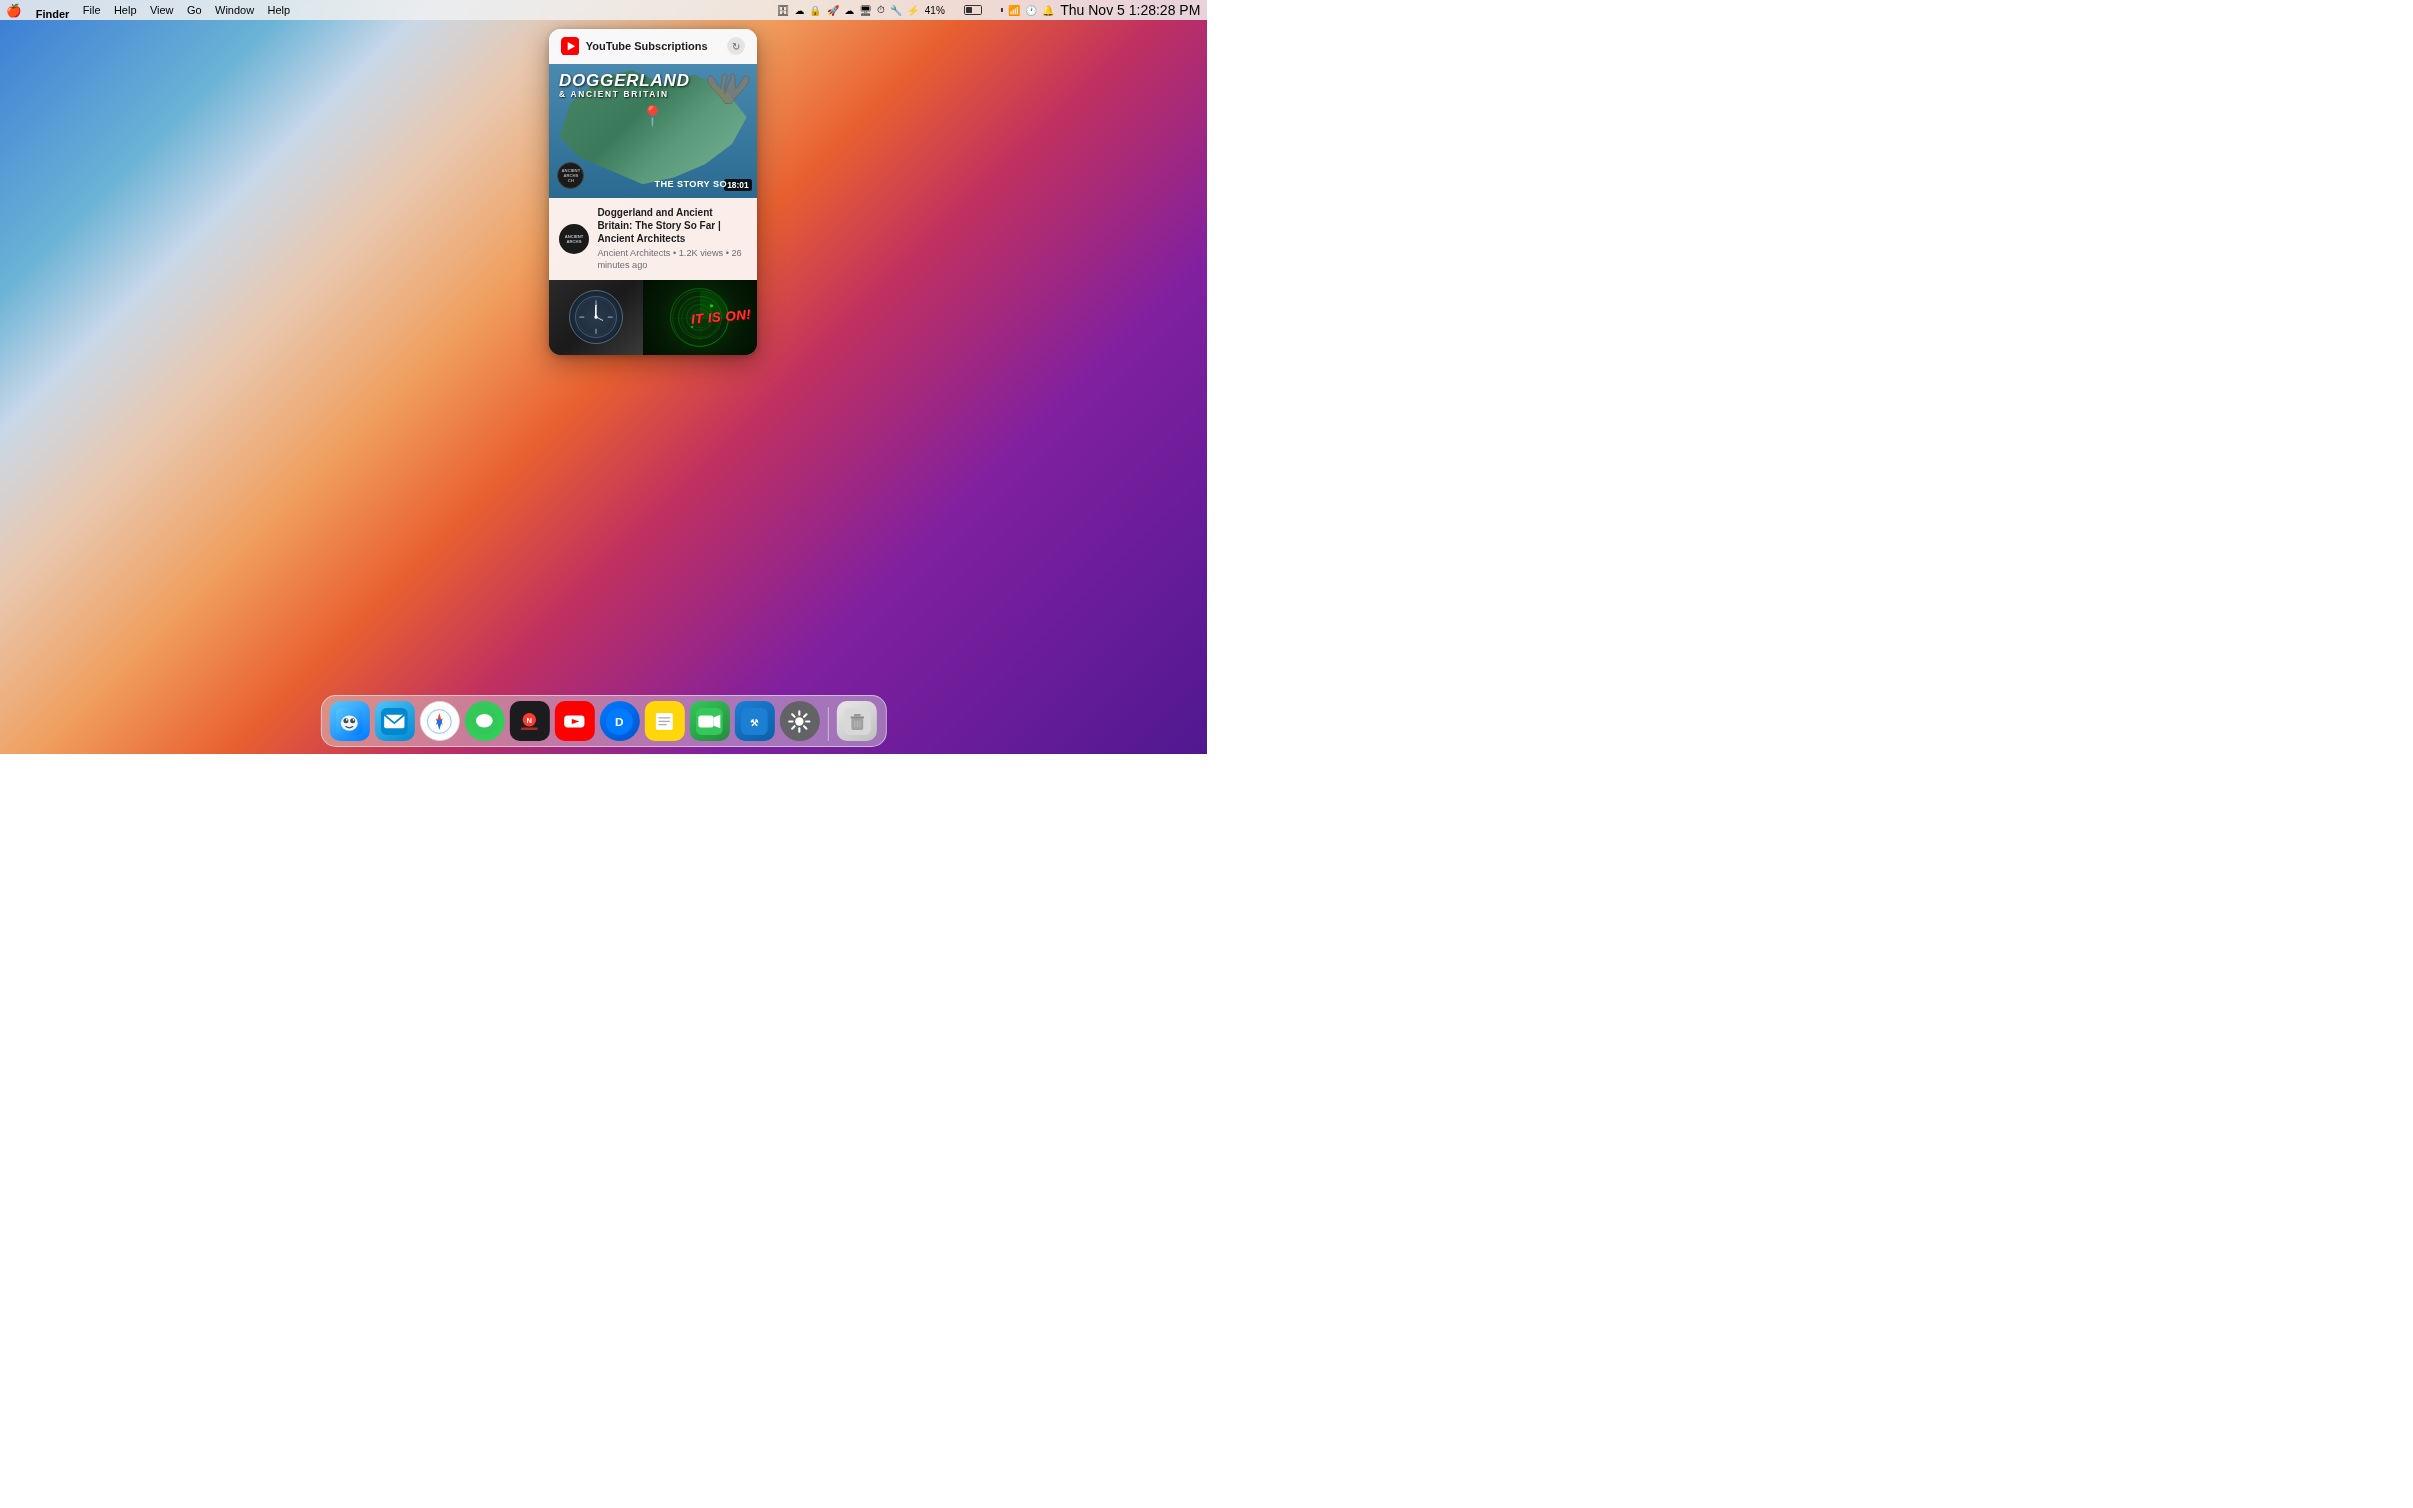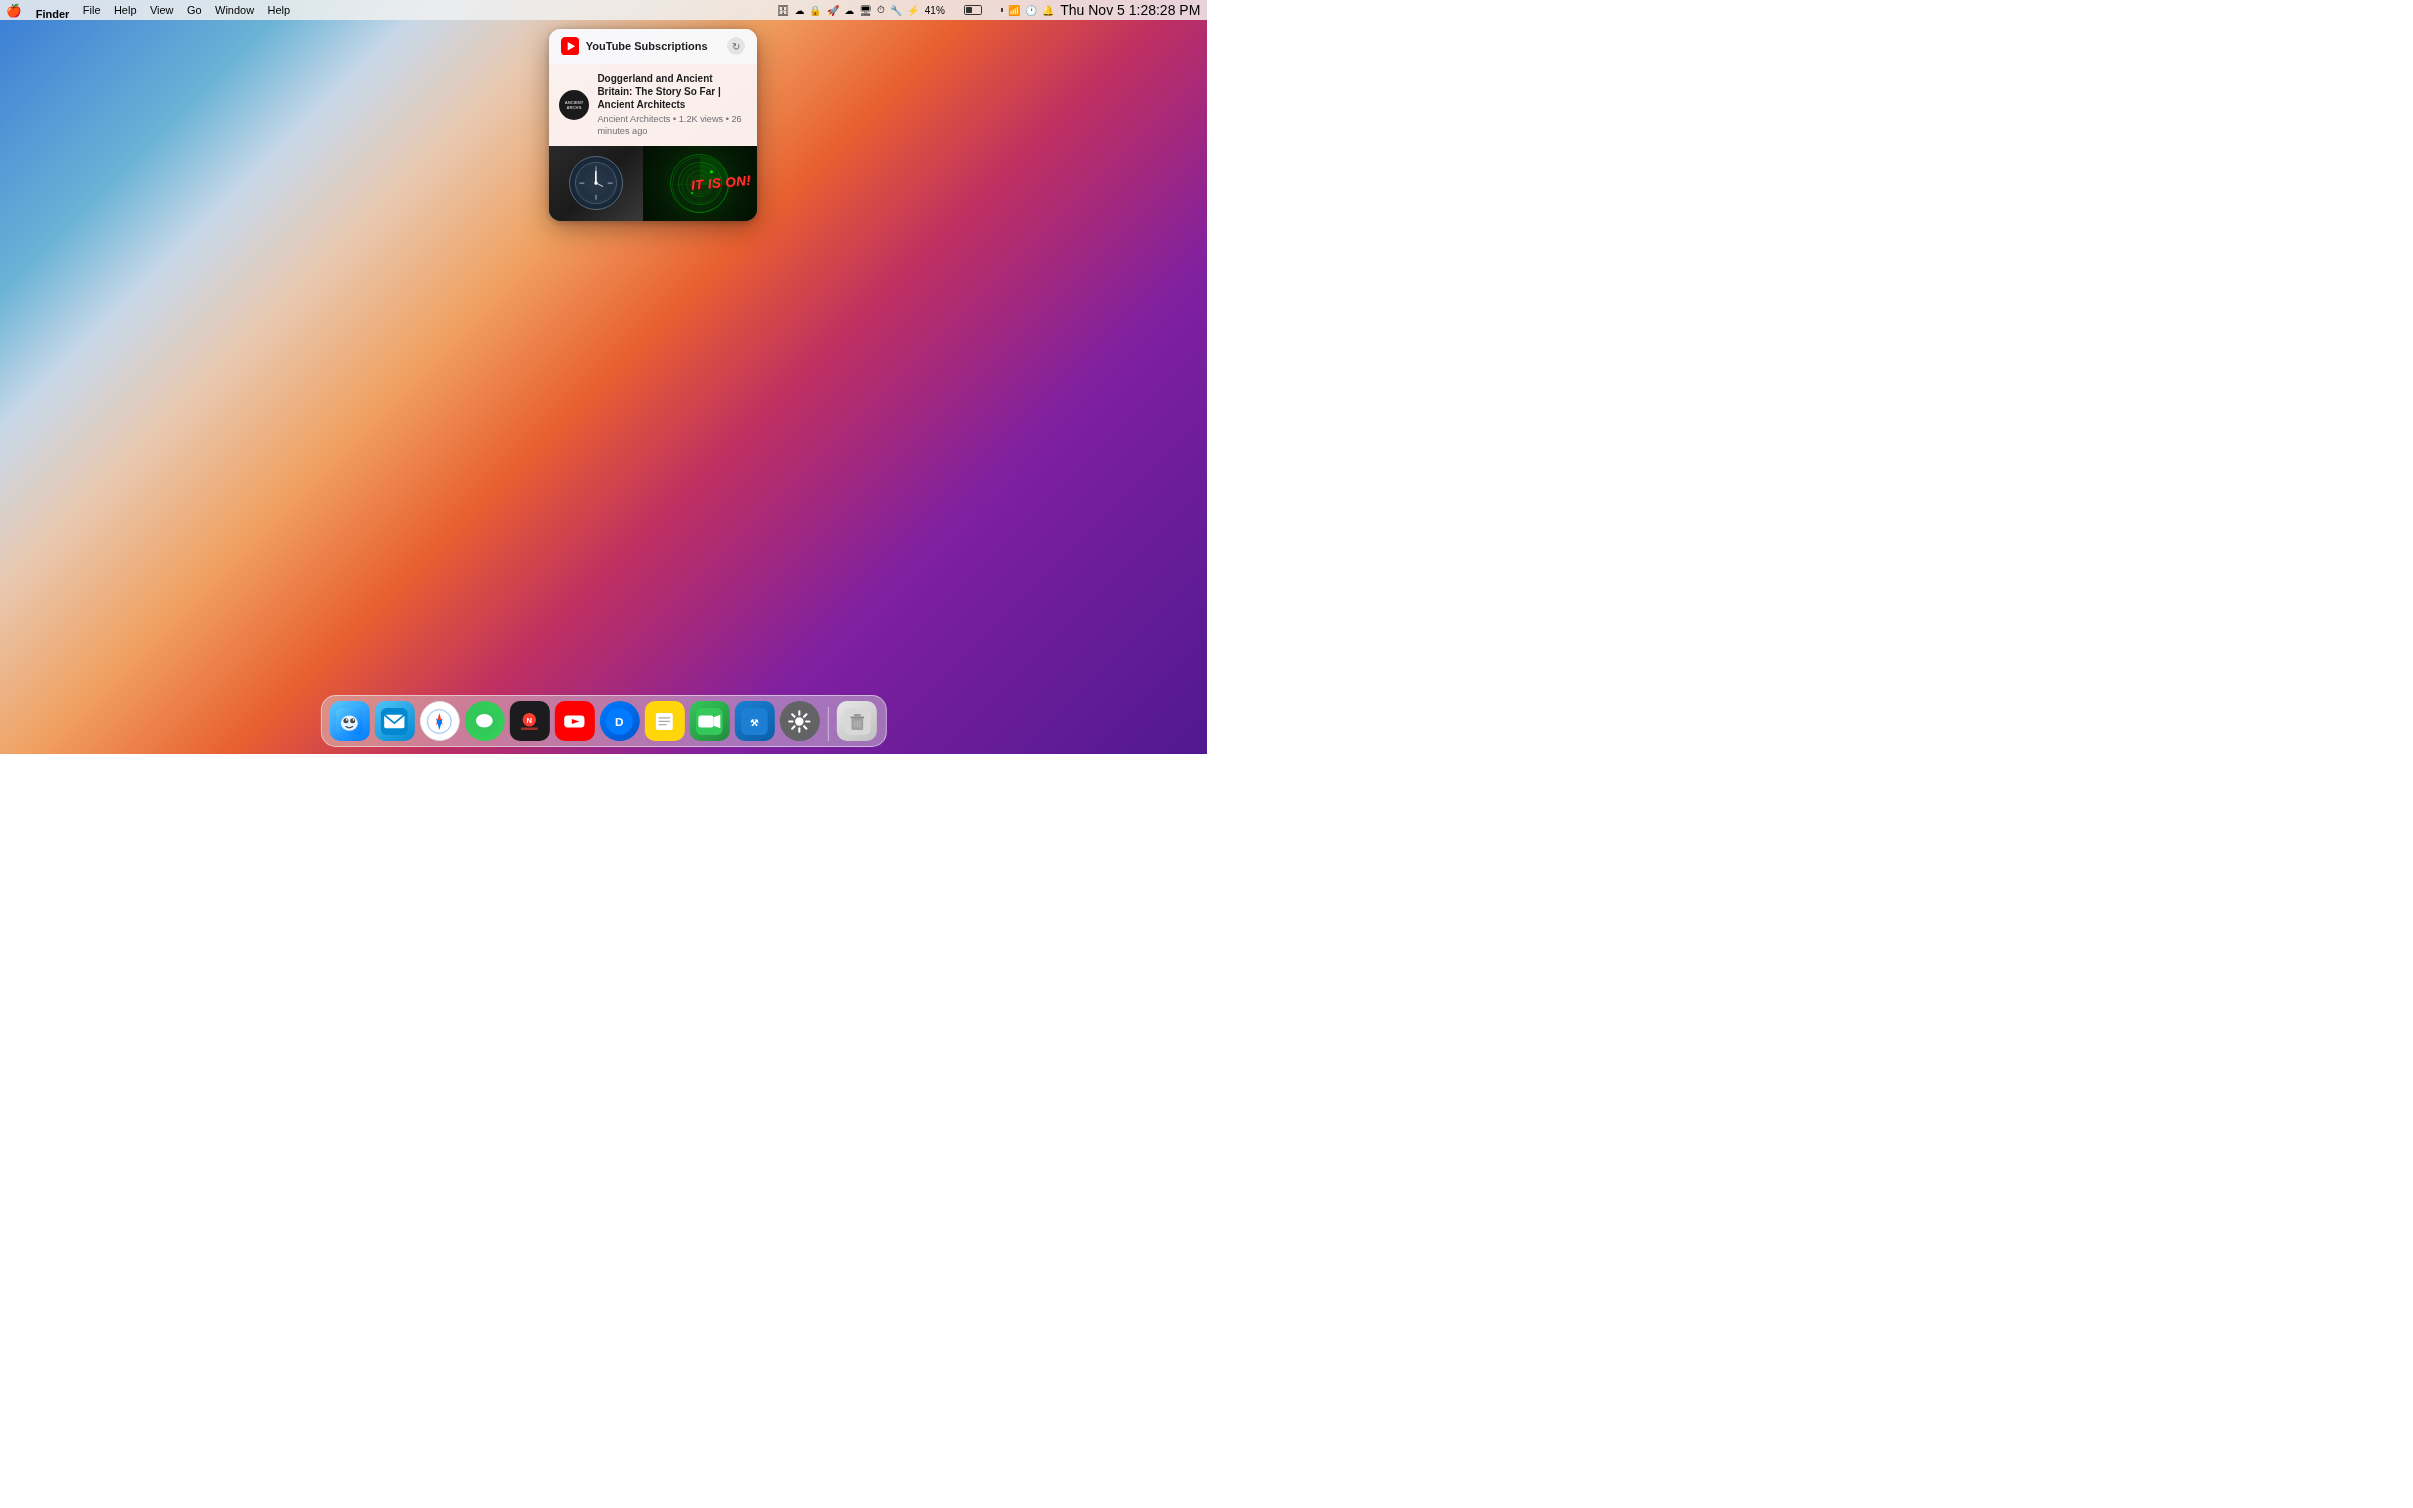--- a/index.html
+++ b/index.html
@@ -492,20 +492,45 @@
 
       <svg class="yt-icon" viewBox="0 0 22 22" fill="none">
         <rect width="22" height="22" rx="5" fill="#FF0000"></rect>
         <polygon points="8,6 17,11 8,16" fill="white"></polygon>
       </svg>
       <span class="widget-title">YouTube Subscriptions</span>
     </div>
     <div class="widget-refresh">↻</div>
   </div>
 
+  <div class="video-thumbnail-large">
+    <div class="map-water"></div>
+    <div class="map-shape"></div>
+
+    <div style="position:absolute; top:0; left:0; right:0; padding: 8.4px 10px; z-index:3;">
+      <div style="font-size:17px; font-weight:900; color:#fff; text-transform:uppercase; font-style:italic; line-height:1.0; letter-spacing:0.8px; text-shadow: 0.8px 0.8px 2.5px rgba(0,0,0,0.8);">DOGGERLAND</div>
+      <div style="font-size:8.4px; font-weight:700; color:#fff; text-transform:uppercase; letter-spacing:1.7px; text-shadow: 0.8px 0.8px 1.7px rgba(0,0,0,0.8);">&amp; ANCIENT BRITAIN</div>
+    </div>
+
+    <div style="position:absolute; top:6.7px; right:6.7px; z-index:3; opacity:0.7;">
+      <svg width="50" height="42" viewBox="0 0 60 50">
+        <path d="M30 40 C25 30 15 25 10 15 C8 10 10 5 15 8 C18 10 20 18 25 22 C27 15 25 8 28 5 C30 3 33 5 32 10 C31 15 28 20 30 28 C32 20 35 15 37 10 C36 5 39 3 41 5 C43 8 41 15 43 22 C48 18 50 10 53 8 C58 5 60 10 58 15 C53 25 43 30 38 40 Z" fill="#8a7a6a" stroke="#6a5a4a" stroke-width="1"></path>
+      </svg>
+    </div>
+
+    <div class="location-pin" style="z-index:4;">📍</div>
+
+    <div class="thumbnail-channel-badge">
+      <span style="font-size:4.2px; line-height:1.2; text-align:center; color:#aaa;">ANCIENT<br>ARCHS<br>CH</span>
+    </div>
+
+    <div class="story-so-text" style="z-index:3;">THE STORY SO</div>
+
+    <div class="duration-badge">18:01</div>
+  </div>
 
   <div class="video-info-row">
     <div class="channel-avatar">
       <span style="font-size:4.2px; line-height:1.2; text-align:center; color:#bbb; font-weight:700; padding:1.7px;">ANCIENT<br>ARCHS</span>
     </div>
     <div class="video-details">
       <div class="video-title">Doggerland and Ancient Britain: The Story So Far | Ancient Architects</div>
       <div class="video-meta">Ancient Architects • 1.2K views • 26 minutes ago</div>
     </div>
   </div>

